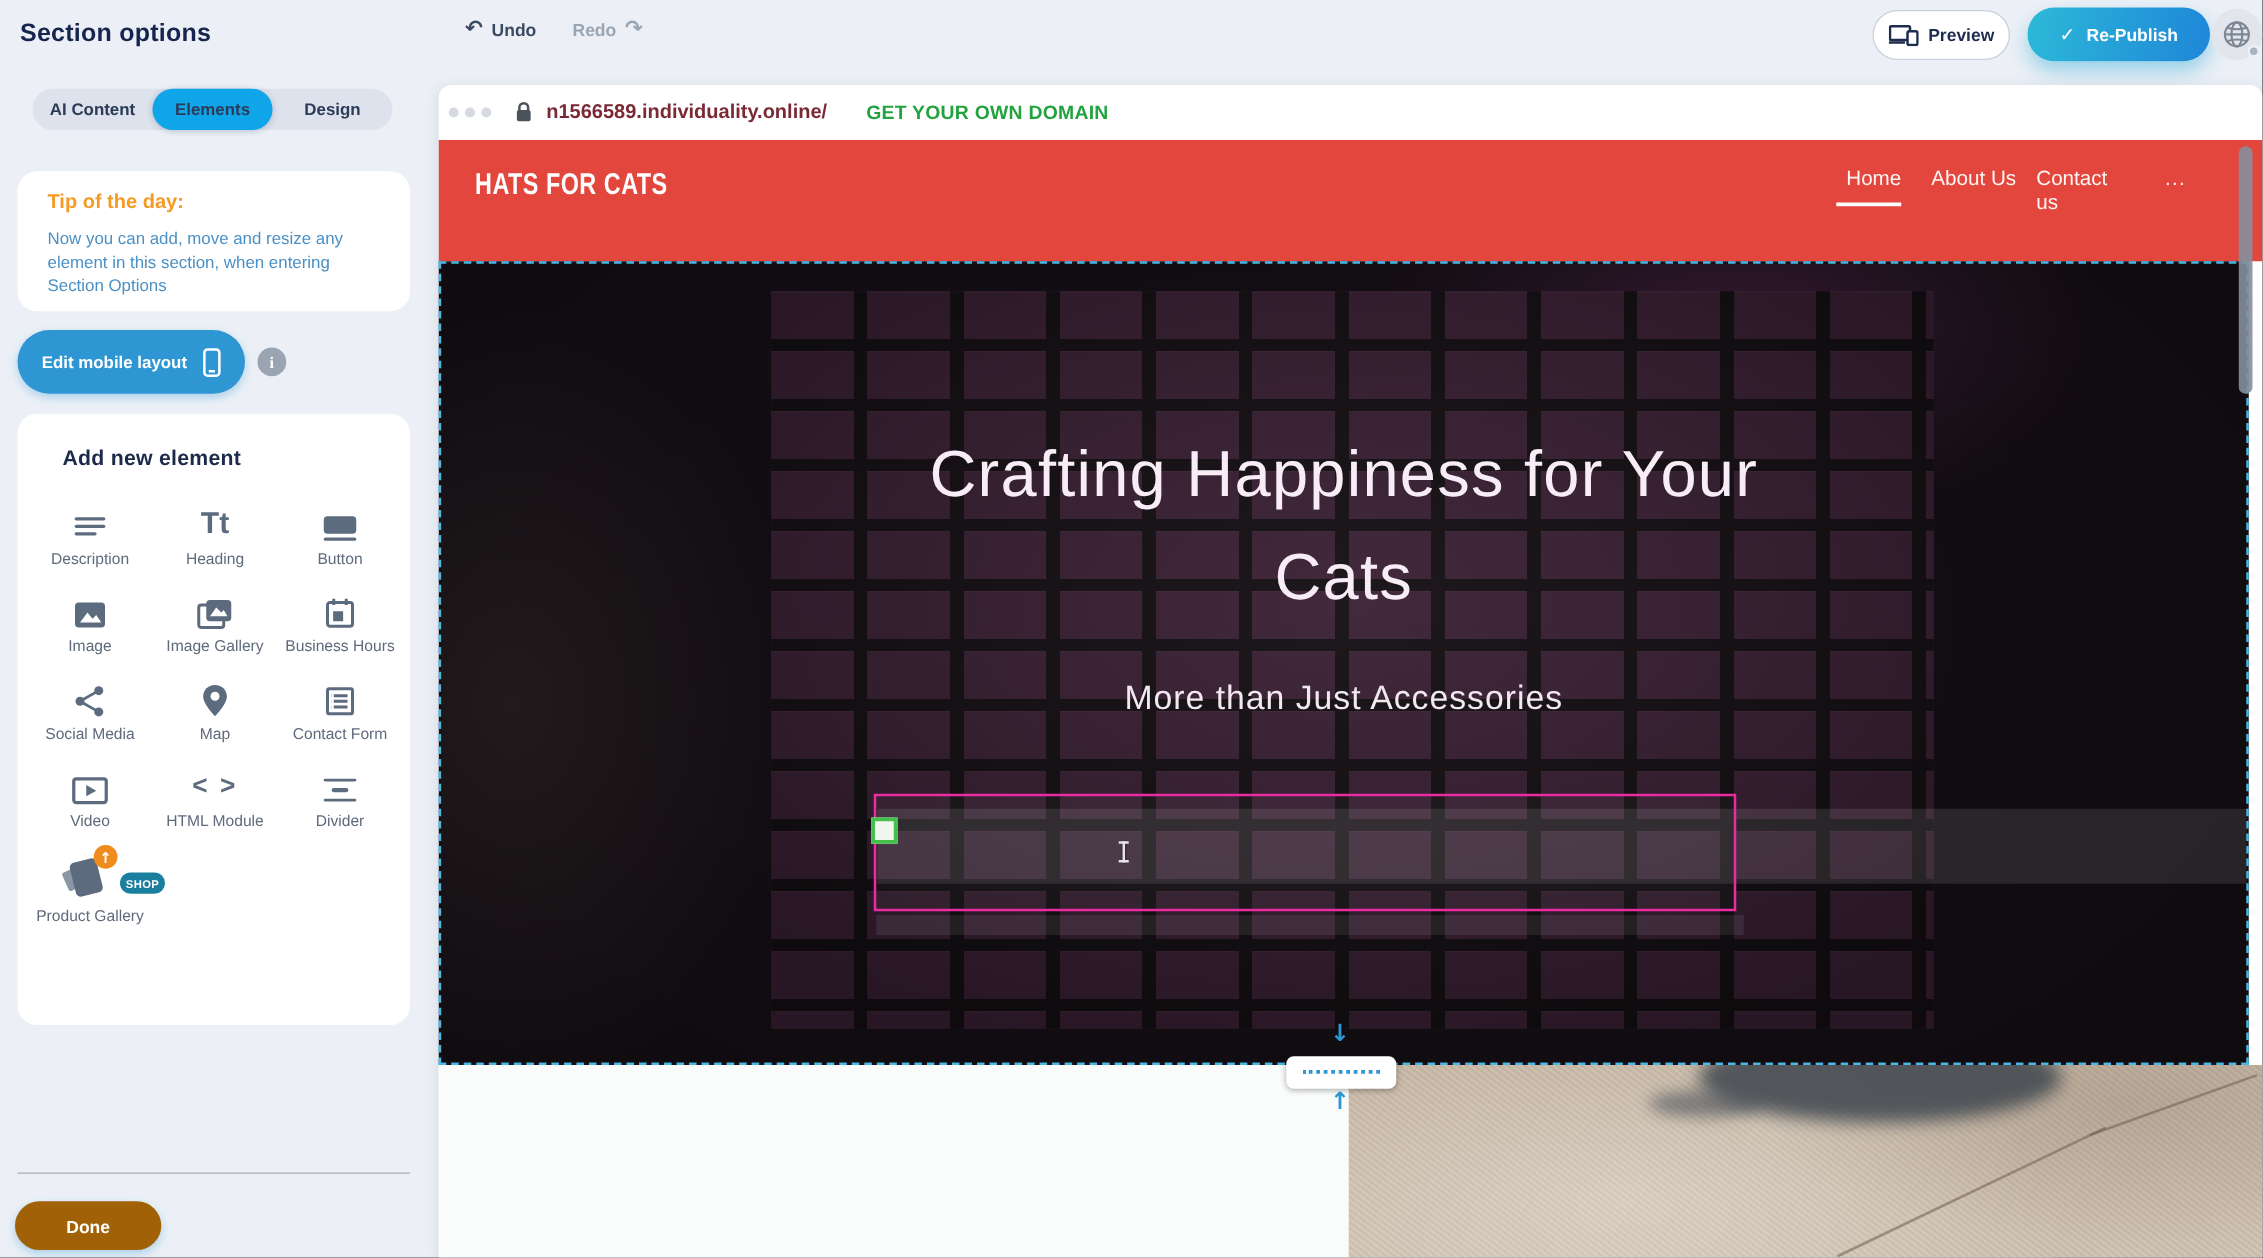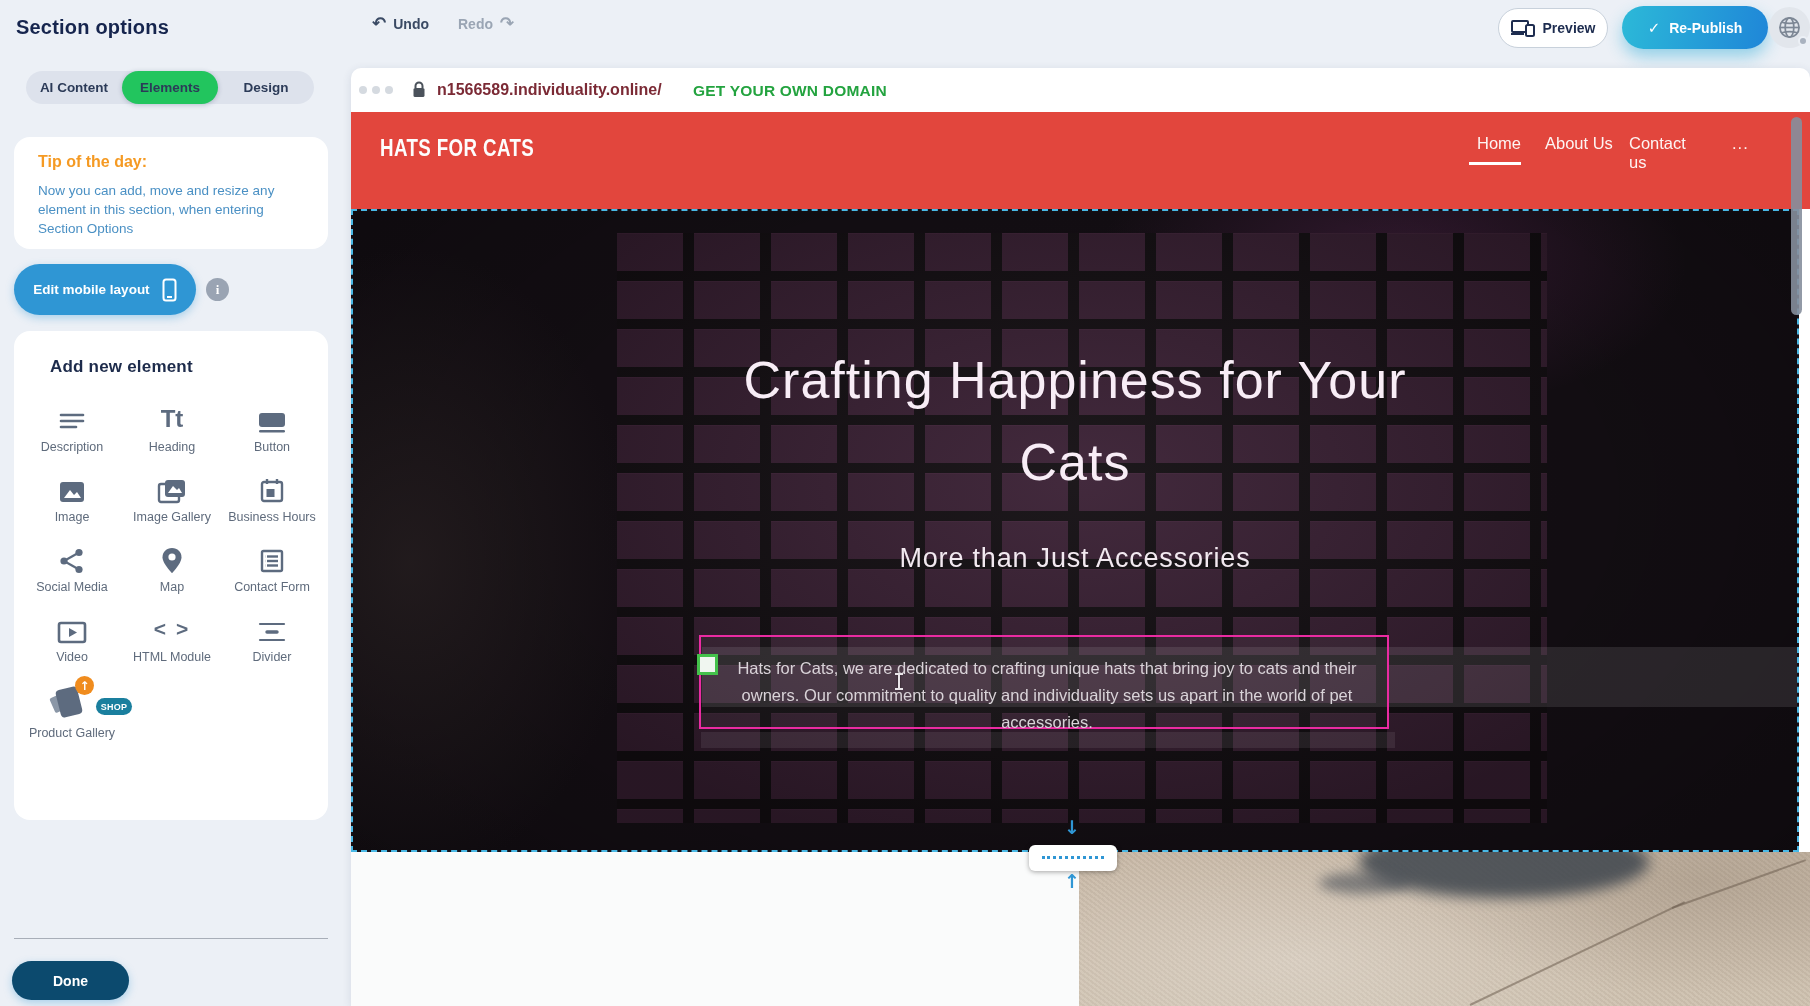--- a/index.html
+++ b/index.html
@@ -18,21 +18,21 @@
   .republish-btn { left:1622px; top:6px; width:146px; height:43px; border-radius:22px; color:#fff; font-size:14px; font-weight:bold;
     background:linear-gradient(100deg,#2cb9d8,#1f86d8); box-shadow:0 8px 16px rgba(42,170,216,.45);
     display:flex; align-items:center; justify-content:center; gap:9px; cursor:pointer; }
   .check-glyph { font-family:"DejaVu Sans", sans-serif; font-size:15px; font-weight:bold; }
   .globe-btn { left:1769px; top:7px; width:41px; height:41px; border-radius:50%; background:#e2e6ec; display:flex; align-items:center; justify-content:center; cursor:pointer; }
   .globe-dot { position:absolute; right:2px; bottom:2px; width:10px; height:10px; border-radius:50%; background:#a9b2bf; border:2px solid #ecf0f6; }
 
   
   .tab-group { left:26px; top:71px; width:288px; height:33px; border-radius:17px; background:#dde2ec; display:flex; align-items:center; }
   .tab { flex:1; height:33px; display:flex; align-items:center; justify-content:center; font-size:13.5px; font-weight:bold; color:#2c3b58; cursor:pointer; border-radius:17px; }
-  .tab.active { background:#22c55e; box-shadow:0 1px 5px rgba(30,50,90,.25); }
+  .tab.active { background:#0ea5e9; box-shadow:0 1px 5px rgba(30,50,90,.25); }
   .card { background:#fff; border-radius:16px; }
   .tip-card { left:14px; top:137px; width:314px; height:112px; }
   .tip-title { left:38px; top:153px; font-size:16px; font-weight:bold; color:#f59a23; }
   .tip-body { left:38px; top:181px; width:268px; font-size:13.5px; line-height:19px; color:#4a90c4; }
   .edit-mobile-btn { left:14px; top:264px; width:182px; height:51px; border-radius:26px; background:#2f96d4;
     display:flex; align-items:center; justify-content:center; gap:12px; color:#fff; font-size:13.5px; font-weight:bold; cursor:pointer; box-shadow:0 3px 8px rgba(47,150,212,.35); }
   .info-btn { left:206px; top:278px; width:23px; height:23px; border-radius:50%; background:#9aa4b3; color:#fff; font-size:13px; font-weight:bold;
     display:flex; align-items:center; justify-content:center; font-family:"Liberation Serif", serif; cursor:pointer; }
   .add-card { left:14px; top:331px; width:314px; height:489px; }
   .add-title { left:50px; top:357px; font-size:17px; font-weight:bold; color:#1d2b4b; letter-spacing:.2px; }
@@ -43,21 +43,21 @@
   .tt-glyph { font-size:24px; font-weight:bold; color:#5d6b7f; line-height:30px; }
   .htm-glyph { font-size:21px; font-weight:bold; color:#5d6b7f; letter-spacing:2px; line-height:30px; }
   .pg-icon { position:relative; width:44px; height:40px; }
   .pg-card { position:absolute; left:8px; top:8px; width:22px; height:28px; background:#5d6b7f; border-radius:4px; transform:rotate(-14deg); }
   .pg-card2 { position:absolute; left:2px; top:16px; width:10px; height:16px; background:#8b97a7; border-radius:2px; transform:rotate(-24deg); }
   .pg-badge { position:absolute; right:0; top:-4px; width:19px; height:19px; border-radius:50%; background:#f08c1e; color:#fff; font-size:12px; font-weight:bold;
     display:flex; align-items:center; justify-content:center; font-family:"DejaVu Sans", sans-serif; }
   .pg-shop { position:absolute; left:10px; top:18px; width:36px; height:17px; border-radius:9px; background:#1a7f9e; color:#fff; font-size:9px; font-weight:bold;
     display:flex; align-items:center; justify-content:center; letter-spacing:.3px;margin-left:36px; }
   .panel-sep { left:14px; top:938px; width:314px; height:0; border-top:1.5px solid #a8aeb8; }
-  .done-btn { left:12px; top:961px; width:117px; height:39px; border-radius:20px; background:#0c4a6e; color:#fff; font-size:14px; font-weight:bold;
+  .done-btn { left:12px; top:961px; width:117px; height:39px; border-radius:20px; background:#a16207; color:#fff; font-size:14px; font-weight:bold;
     display:flex; align-items:center; justify-content:center; cursor:pointer; box-shadow:0 3px 8px rgba(47,150,212,.35); }
 
   
   .browser-frame { left:351px; top:68px; width:1459px; height:938px; background:#fff; border-radius:10px 10px 0 0; box-shadow:0 2px 10px rgba(40,60,90,.12); }
   .chrome-dot { top:86px; width:8px; height:8px; border-radius:50%; background:#d5dae0; }
   .url-text { left:437px; top:81px; font-size:16px; font-weight:600; color:#7b2a35; }
   .domain-cta { left:693px; top:81.5px; font-size:15.5px; font-weight:bold; color:#23a33f; letter-spacing:.2px; cursor:pointer; }
   .lock-icon { left:412px; top:81px; }
 
   
@@ -364,21 +364,20 @@
 
   <div class="abs hero">
     <div class="hero-texture"></div>
     <div class="tiles"></div>
     <div class="tiles-shade"></div>
     <div class="abs hero-heading"><span>Crafting Happiness for Your Cats</span></div>
     <div class="abs hero-sub">More than Just Accessories</div>
     <div class="abs text-band"></div>
     <div class="abs text-band2"></div>
     <div class="abs pink-box"></div>
-    <div class="abs hero-body">Hats for Cats, we are dedicated to crafting unique hats that bring joy to cats and their owners. Our commitment to quality and individuality sets us apart in the world of pet accessories.</div>
     <div class="abs green-handle"></div>
     <div class="abs ibeam"></div>
   </div>
 
   <div class="abs below-left"></div>
   <div class="abs floor">
     <span class="floor-shadow"></span>
     <span class="floor-shadow2"></span>
     <span class="seam seam-a"></span>
     <span class="seam seam-b"></span>

